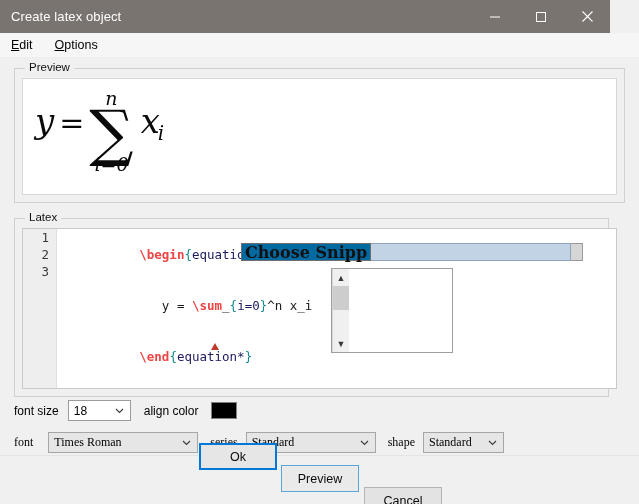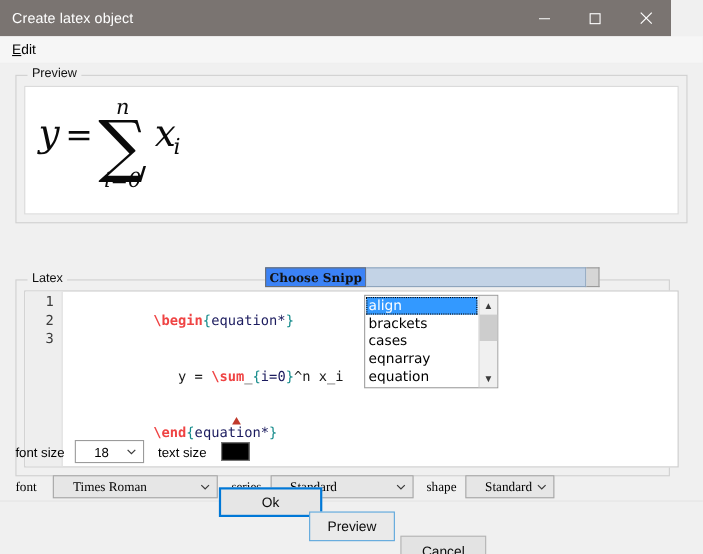--- a/index.html
+++ b/index.html
@@ -150,21 +150,21 @@
     font-style: italic;
     font-size: 20px;
     position: relative;
     top: 7px;
     left: -2px;
   }
 
   
   #latex-group {
     left: 14px; top: 218px;
-    width: 595px; height: 179px; margin-top: 36px;
+    width: 595px; height: 179px;
   }
   .editor {
     position: absolute;
     left: 7px; top: 9px;
     width: 595px; height: 161px;
     background: #ffffff;
     border: 1px solid #c9c9c9;
     box-sizing: border-box;
     overflow: hidden;
     font-family: "DejaVu Sans Mono", "Liberation Mono", monospace;
@@ -213,26 +213,26 @@
   
   .snippet-bar {
     position: absolute;
     left: 241px; top: 243px;
     height: 18px;
     display: flex;
     align-items: stretch;
     z-index: 30;
   }
   .snippet-label {
-    background: #3b82f6;
+    background: #0369a1;
     border: 1px solid #6e6e6e;
     box-sizing: border-box;
     font-family: "DejaVu Serif", "Liberation Serif", serif;
     font-weight: bold;
-    font-size: 11px;
+    font-size: 16px;
     color: #111;
     padding: 0 3px;
     display: flex;
     align-items: center;
     white-space: nowrap;
   }
   .snippet-input {
     width: 200px;
     background: #c3d3e6;
     border: 1px solid #8fa5bd;
@@ -319,21 +319,21 @@
     white-space: nowrap;
   }
   .combo {
     position: relative;
     box-sizing: border-box;
     height: 21px;
     display: flex;
     align-items: center;
     font-size: 12px;
     color: #000;
-    padding-left: 17px;
+    padding-left: 5px;
     border: 1px solid #9b9b9b;
     background: #ffffff;
   }
   .combo.gray {
     background: #e6e6e6;
     border: 1px solid #a6a6a6;
   }
   .combo .caret {
     position: absolute;
     right: 6px;
@@ -410,20 +410,21 @@
         <svg width="13" height="13" viewBox="0 0 13 13">
             <line x1="1.5" y1="1.5" x2="11.5" y2="11.5" stroke="#ffffff" stroke-width="1.1"></line>
             <line x1="11.5" y1="1.5" x2="1.5" y2="11.5" stroke="#ffffff" stroke-width="1.1"></line>
           </svg>
       </span>
     </div>
   </div>
 
   <div class="menubar">
     <div class="menu-item"><u>E</u><span>dit</span></div>
+    <div class="menu-item"><u>O</u><span>ptions</span></div>
   </div>
 
   <div class="groupbox" id="preview-group">
     <div class="group-label">Preview</div>
     <div class="preview-canvas">
       <div class="formula">
         <span class="f-var">y</span><span class="f-eq">=</span><span class="sum-wrap"><span class="sum-top">n</span><span class="sum-glyph">∑</span><span class="sum-bot">i=0</span></span><span class="f-x">x</span><span class="f-sub">i</span>
       </div>
     </div>
   </div>
@@ -451,47 +452,40 @@
     </div>
   </div>
 
   <div class="snippet-bar">
     <div class="snippet-label">Choose Snipp</div>
     <div class="snippet-input"></div>
     <div class="snippet-tail"></div>
   </div>
 
   <div class="ac-list">
-    <div class="ac-items">
-      <div class="ac-item selected">align</div>
-      <div class="ac-item">brackets</div>
-      <div class="ac-item">cases</div>
-      <div class="ac-item">eqnarray</div>
-      <div class="ac-item">equation</div>
-    </div>
     <div class="ac-scroll">
       <div class="ac-arrow">▲</div>
       <div class="ac-track">
         <div class="ac-thumb"></div>
       </div>
       <div class="ac-arrow">▼</div>
     </div>
   </div>
 
   <div class="row" style="left:14px; top:400px;">
     <span class="lbl">font size</span>
     <div class="combo" style="width:63px; margin-left:9px;">
       <span>18</span>
       <span class="caret">
         <svg width="9" height="6" viewBox="0 0 9 6">
             <polyline points="1,1 4.5,4.5 8,1" fill="none" stroke="#3a3a3a" stroke-width="1.1"></polyline>
           </svg>
       </span>
     </div>
-    <span class="lbl" style="margin-left:13px;">text size</span>
+    <span class="lbl" style="margin-left:13px;">align color</span>
     <div class="swatch" style="margin-left:13px;"></div>
   </div>
 
   <div class="row" style="left:14px; top:432px;font-family:Liberation Serif, serif;">
     <span class="lbl">font</span>
     <div class="combo gray" style="width:150px; margin-left:15px;">
       <span>Times Roman</span>
       <span class="caret">
         <svg width="9" height="6" viewBox="0 0 9 6">
             <polyline points="1,1 4.5,4.5 8,1" fill="none" stroke="#3a3a3a" stroke-width="1.1"></polyline>
@@ -513,17 +507,17 @@
       <span class="caret">
         <svg width="9" height="6" viewBox="0 0 9 6">
             <polyline points="1,1 4.5,4.5 8,1" fill="none" stroke="#3a3a3a" stroke-width="1.1"></polyline>
           </svg>
       </span>
     </div>
   </div>
 
   <div class="sep-line"></div>
 
-  <div class="btn primary" style="left:199px; top:443px; width:94px;">Ok</div>
+  <div class="btn primary" style="left:199px; top:443px; width:78px;">Ok</div>
   <div class="btn secondary" style="left:281px; top:465px; width:78px;">Preview</div>
   <div class="btn plain" style="left:364px; top:465px; width:78px;margin-top:22px;">Cancel</div>
 
 </div>
 
 </body></html>

